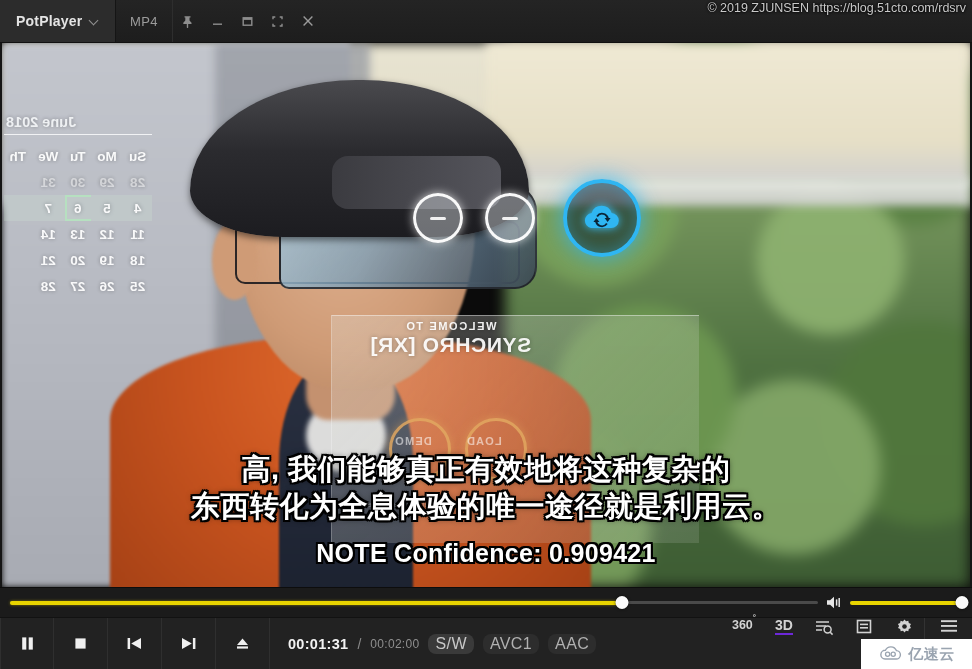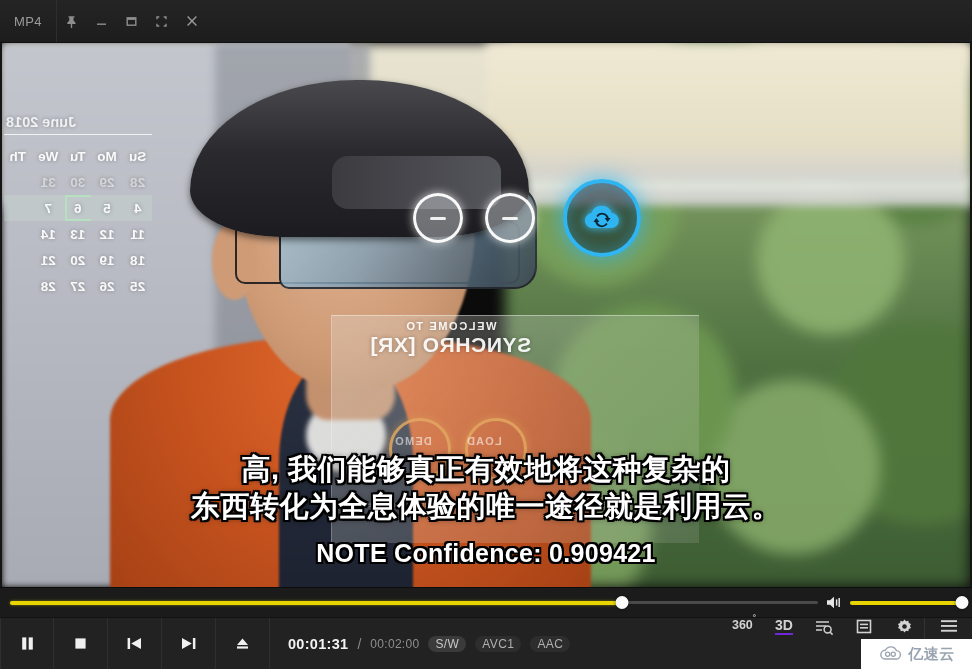--- a/index.html
+++ b/index.html
@@ -357,21 +357,21 @@
     display:flex; align-items:center; gap:9px;
     padding-left: 18px;
     flex: 1 1 auto;
   }
   .t-cur { color:#f2f2f2; font-size:14.5px; font-weight:bold; letter-spacing:.3px; }
   .t-sep { color:#8a8a8a; font-size:14px; }
   .t-tot { color:#8f8f8f; font-size:12px; letter-spacing:.3px; }
   .badge {
     padding: 1px 7px;
     background:#3a3a3a; color:#c8c8c8;
-    font-size:12px; letter-spacing:.4px;
+    font-size:16px; letter-spacing:.4px;
     border-radius:8px;
   }
   .badge.dark { background:#2d2d2d; color:#b0b0b0; }
   .right-icons { display:flex; align-items:stretch; }
   .ricon {
     width: 40px;
     display:flex; align-items:flex-start; justify-content:center;
     color:#d2d2d2;
   }
   .ricon.last { width:48px; border-left:1px solid #333; }
@@ -395,20 +395,24 @@
   }
   .wm-bot .wm-txt { color:#9aa4b0; font-size:15px; font-weight:600; letter-spacing:.5px; }
 </style>
 </head>
 <body>
 
 <div class="app">
 
   <div class="titlebar">
 
+    <div class="tab-logo">
+      <span class="logo-text">PotPlayer</span>
+      <span class="chev"></span>
+    </div>
 
     <div class="tab-format">
       <span>MP4</span>
     </div>
 
 
     <div class="win-controls">
       <div class="wbtn">
         <svg width="13" height="13" viewBox="0 0 13 13">
             <path d="M3.5 1.2h6v1.3h-1v3.1l2 2.2v1.2H7.2v3.5l-.7 .9-.7-.9V9H2.3V7.8l2-2.2V2.5h-.8z" fill="#8d8d8d"></path>
@@ -438,20 +442,21 @@
       <div class="wbtn">
         <svg width="14" height="14" viewBox="0 0 14 14">
             <g stroke="#9a9a9a" stroke-width="1.4">
               <path d="M2.6 2.6l8.8 8.8"></path>
               <path d="M11.4 2.6l-8.8 8.8"></path>
             </g>
           </svg>
       </div>
     </div>
 
+    <div class="wm-top">© 2019 ZJUNSEN https://blog.51cto.com/rdsrv</div>
   </div>
 
   <div class="video-wrap">
     <div class="video">
 
       <div class="bg-sky"></div>
       <div class="bg-foliage"></div>
       <div class="bg-building"></div>
       <div class="bg-rail"></div>
       <div class="bg-left-wall"></div>

